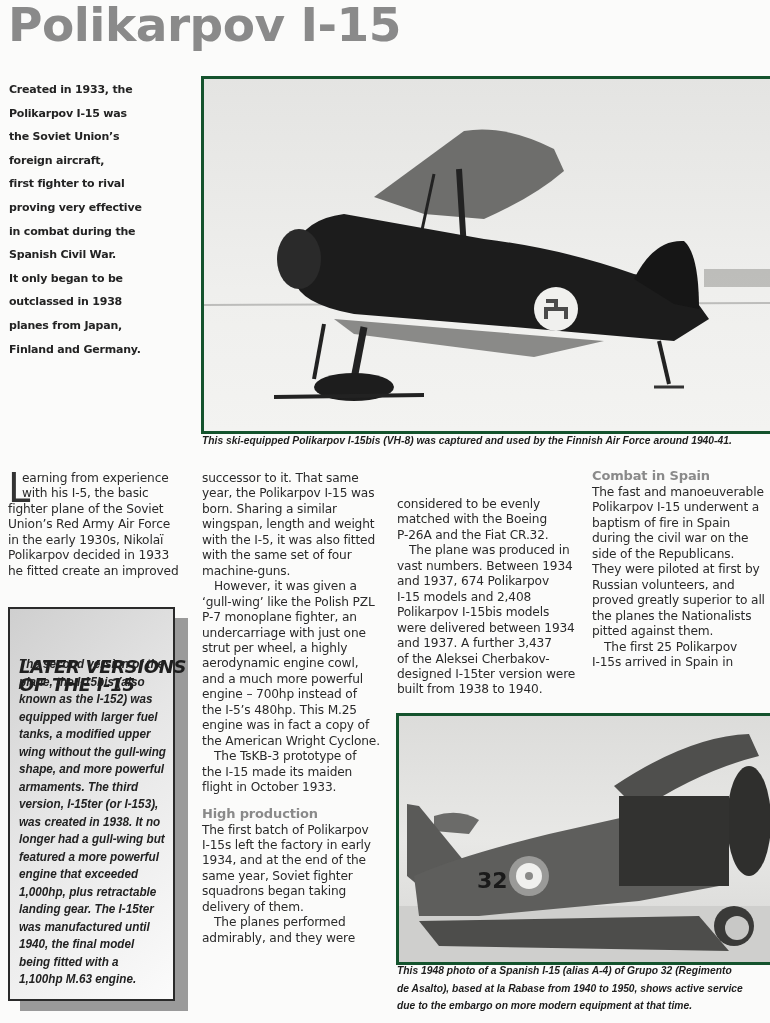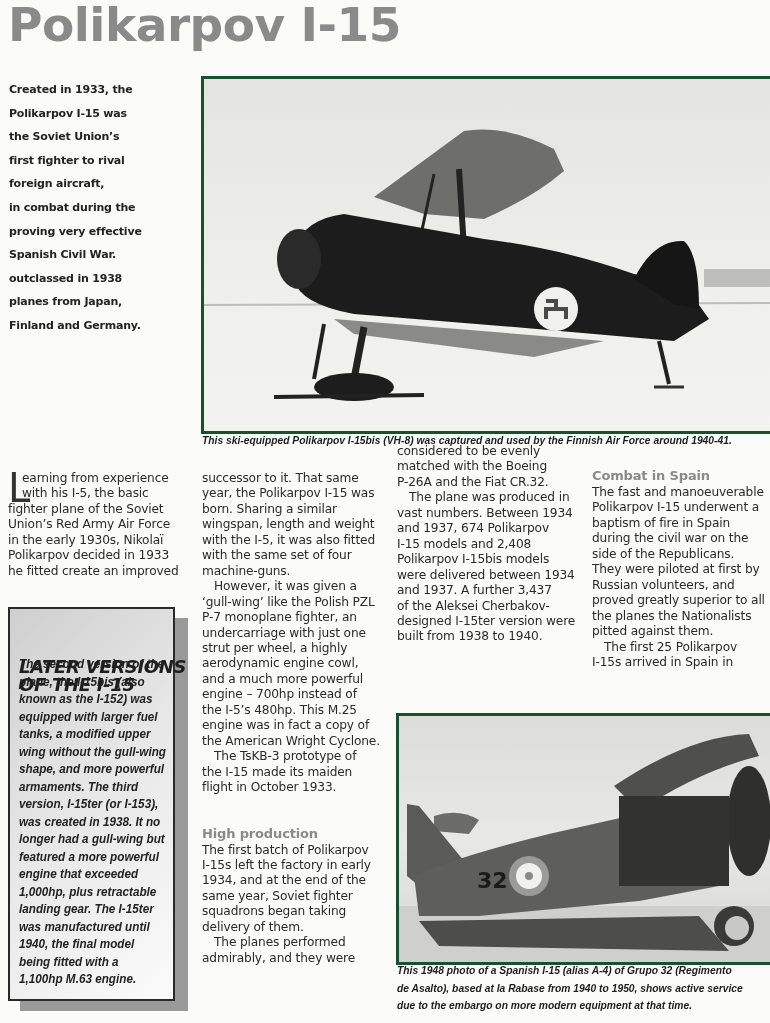--- a/index.html
+++ b/index.html
@@ -52,21 +52,21 @@
 
     
     .col {
       font-family: "DejaVu Sans", sans-serif;
       font-size: 12.2px; line-height: 15.45px; color: #2a2a2a;
       letter-spacing: -0.15px;
     }
     .col span.l { display: block; white-space: nowrap; }
     #col1 { left: 8px; top: 471px; width: 185px; }
     #col2 { left: 202px; top: 471px; width: 185px; }
-    #col3 { left: 397px; top: 444px; width: 185px; }
+    #col3 { left: 397px; top: 497px; width: 185px; }
     #col4 { left: 592px; top: 467px; width: 178px; }
 
     .dropcap {
       position: absolute; left: 0; top: 2px;
       font-family: "DejaVu Sans", sans-serif;
       font-size: 40px; line-height: 30px; color: #333;
       font-weight: normal;
     }
     .indent-cap { padding-left: 14px; }
 
@@ -107,25 +107,26 @@
   </style>
 </head>
 <body>
 
 <h1 id="title" class="abs">Polikarpov I-15</h1>
 
 <div id="intro" class="abs">
     <span class="intro-line">Created in 1933, the</span>
     <span class="intro-line">Polikarpov I-15 was</span>
     <span class="intro-line">the Soviet Union’s</span>
+    <span class="intro-line">foreign aircraft,</span>
     <span class="intro-line">first fighter to rival</span>
-    <span class="intro-line">foreign aircraft,</span>
+    <span class="intro-line">proving very effective</span>
     <span class="intro-line">in combat during the</span>
-    <span class="intro-line">proving very effective</span>
     <span class="intro-line">Spanish Civil War.</span>
+    <span class="intro-line">It only began to be</span>
     <span class="intro-line">outclassed in 1938</span>
     <span class="intro-line">planes from Japan,</span>
     <span class="intro-line">Finland and Germany.</span>
   </div>
 
 <div id="photo1" class="abs photo">
   <svg viewBox="0 0 566 352" preserveAspectRatio="none">
     <defs>
       <linearGradient id="sky1" x1="0" y1="0" x2="0" y2="1">
         <stop offset="0" stop-color="#e4e4e2"></stop>
@@ -224,21 +225,21 @@
       <span class="l">aerodynamic engine cowl,</span>
       <span class="l">and a much more powerful</span>
       <span class="l">engine – 700hp instead of</span>
       <span class="l">the I-5’s 480hp. This M.25</span>
       <span class="l">engine was in fact a copy of</span>
       <span class="l">the American Wright Cyclone.</span>
       <span class="l"> The TsKB-3 prototype of</span>
       <span class="l">the I-15 made its maiden</span>
       <span class="l">flight in October 1933.</span>
     </div>
-  <span class="subhead" style="margin-top:29px">High production</span>
+  <span class="subhead" style="margin-top:9px">High production</span>
   <div id="col2-after">
       <span class="l">The first batch of Polikarpov</span>
       <span class="l">I-15s left the factory in early</span>
       <span class="l">1934, and at the end of the</span>
       <span class="l">same year, Soviet fighter</span>
       <span class="l">squadrons began taking</span>
       <span class="l">delivery of them.</span>
       <span class="l"> The planes performed</span>
       <span class="l">admirably, and they were</span>
     </div>

